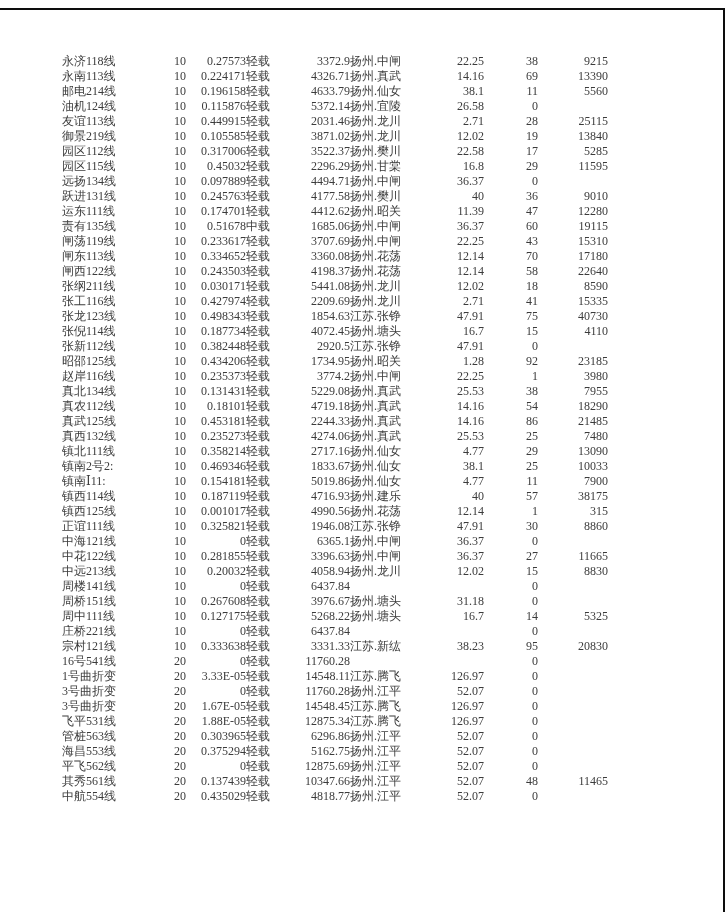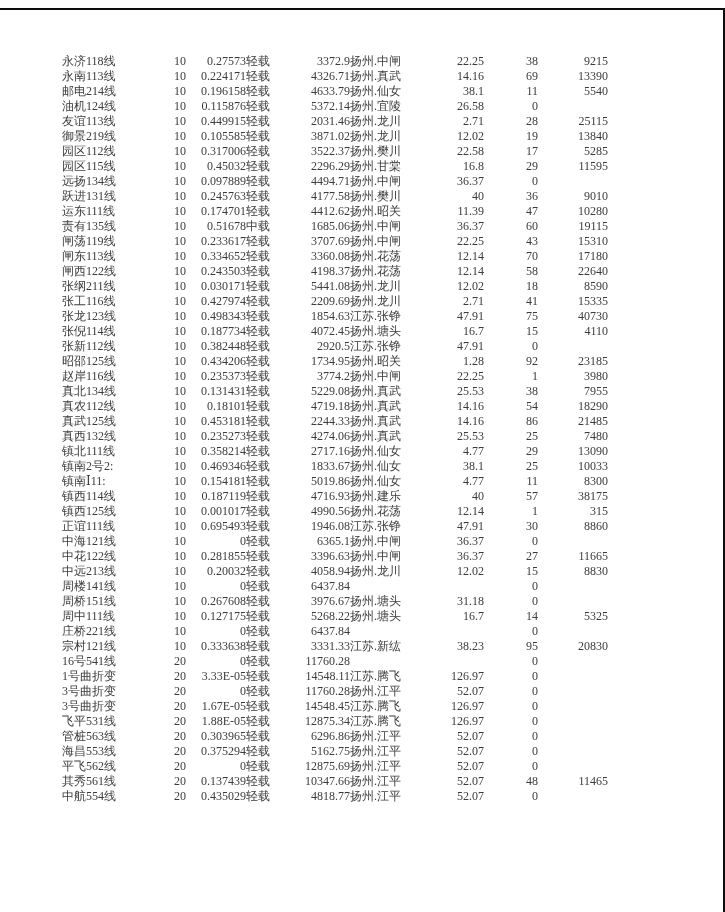--- a/index.html
+++ b/index.html
@@ -90,21 +90,21 @@
         </tr>
         <tr>
           <td class="al-left first">邮电214线</td>
           <td class="al-right">10</td>
           <td class="al-right">0.196158</td>
           <td class="al-left">轻载</td>
           <td class="al-right">4633.79</td>
           <td class="al-left">扬州.仙女</td>
           <td class="al-right">38.1</td>
           <td class="al-right">11</td>
-          <td class="al-right">5540</td>
+          <td class="al-right">5560</td>
         </tr>
         <tr>
           <td class="al-left first">油机124线</td>
           <td class="al-right">10</td>
           <td class="al-right">0.115876</td>
           <td class="al-left">轻载</td>
           <td class="al-right">5372.14</td>
           <td class="al-left">扬州.宜陵</td>
           <td class="al-right">26.58</td>
           <td class="al-right">0</td>
@@ -178,21 +178,21 @@
         </tr>
         <tr>
           <td class="al-left first">运东111线</td>
           <td class="al-right">10</td>
           <td class="al-right">0.174701</td>
           <td class="al-left">轻载</td>
           <td class="al-right">4412.62</td>
           <td class="al-left">扬州.昭关</td>
           <td class="al-right">11.39</td>
           <td class="al-right">47</td>
-          <td class="al-right">10280</td>
+          <td class="al-right">12280</td>
         </tr>
         <tr>
           <td class="al-left first">责有135线</td>
           <td class="al-right">10</td>
           <td class="al-right">0.51678</td>
           <td class="al-left">中载</td>
           <td class="al-right">1685.06</td>
           <td class="al-left">扬州.中闸</td>
           <td class="al-right">36.37</td>
           <td class="al-right">60</td>
@@ -376,21 +376,21 @@
         </tr>
         <tr>
           <td class="al-left first">镇南Ⅰ11:</td>
           <td class="al-right">10</td>
           <td class="al-right">0.154181</td>
           <td class="al-left">轻载</td>
           <td class="al-right">5019.86</td>
           <td class="al-left">扬州.仙女</td>
           <td class="al-right">4.77</td>
           <td class="al-right">11</td>
-          <td class="al-right">8300</td>
+          <td class="al-right">7900</td>
         </tr>
         <tr>
           <td class="al-left first">镇西114线</td>
           <td class="al-right">10</td>
           <td class="al-right">0.187119</td>
           <td class="al-left">轻载</td>
           <td class="al-right">4716.93</td>
           <td class="al-left">扬州.建乐</td>
           <td class="al-right">40</td>
           <td class="al-right">57</td>
@@ -403,21 +403,21 @@
           <td class="al-left">轻载</td>
           <td class="al-right">4990.56</td>
           <td class="al-left">扬州.花荡</td>
           <td class="al-right">12.14</td>
           <td class="al-right">1</td>
           <td class="al-right">315</td>
         </tr>
         <tr>
           <td class="al-left first">正谊111线</td>
           <td class="al-right">10</td>
-          <td class="al-right">0.695493</td>
+          <td class="al-right">0.325821</td>
           <td class="al-left">轻载</td>
           <td class="al-right">1946.08</td>
           <td class="al-left">江苏.张铮</td>
           <td class="al-right">47.91</td>
           <td class="al-right">30</td>
           <td class="al-right">8860</td>
         </tr>
         <tr>
           <td class="al-left first">中海121线</td>
           <td class="al-right">10</td>

